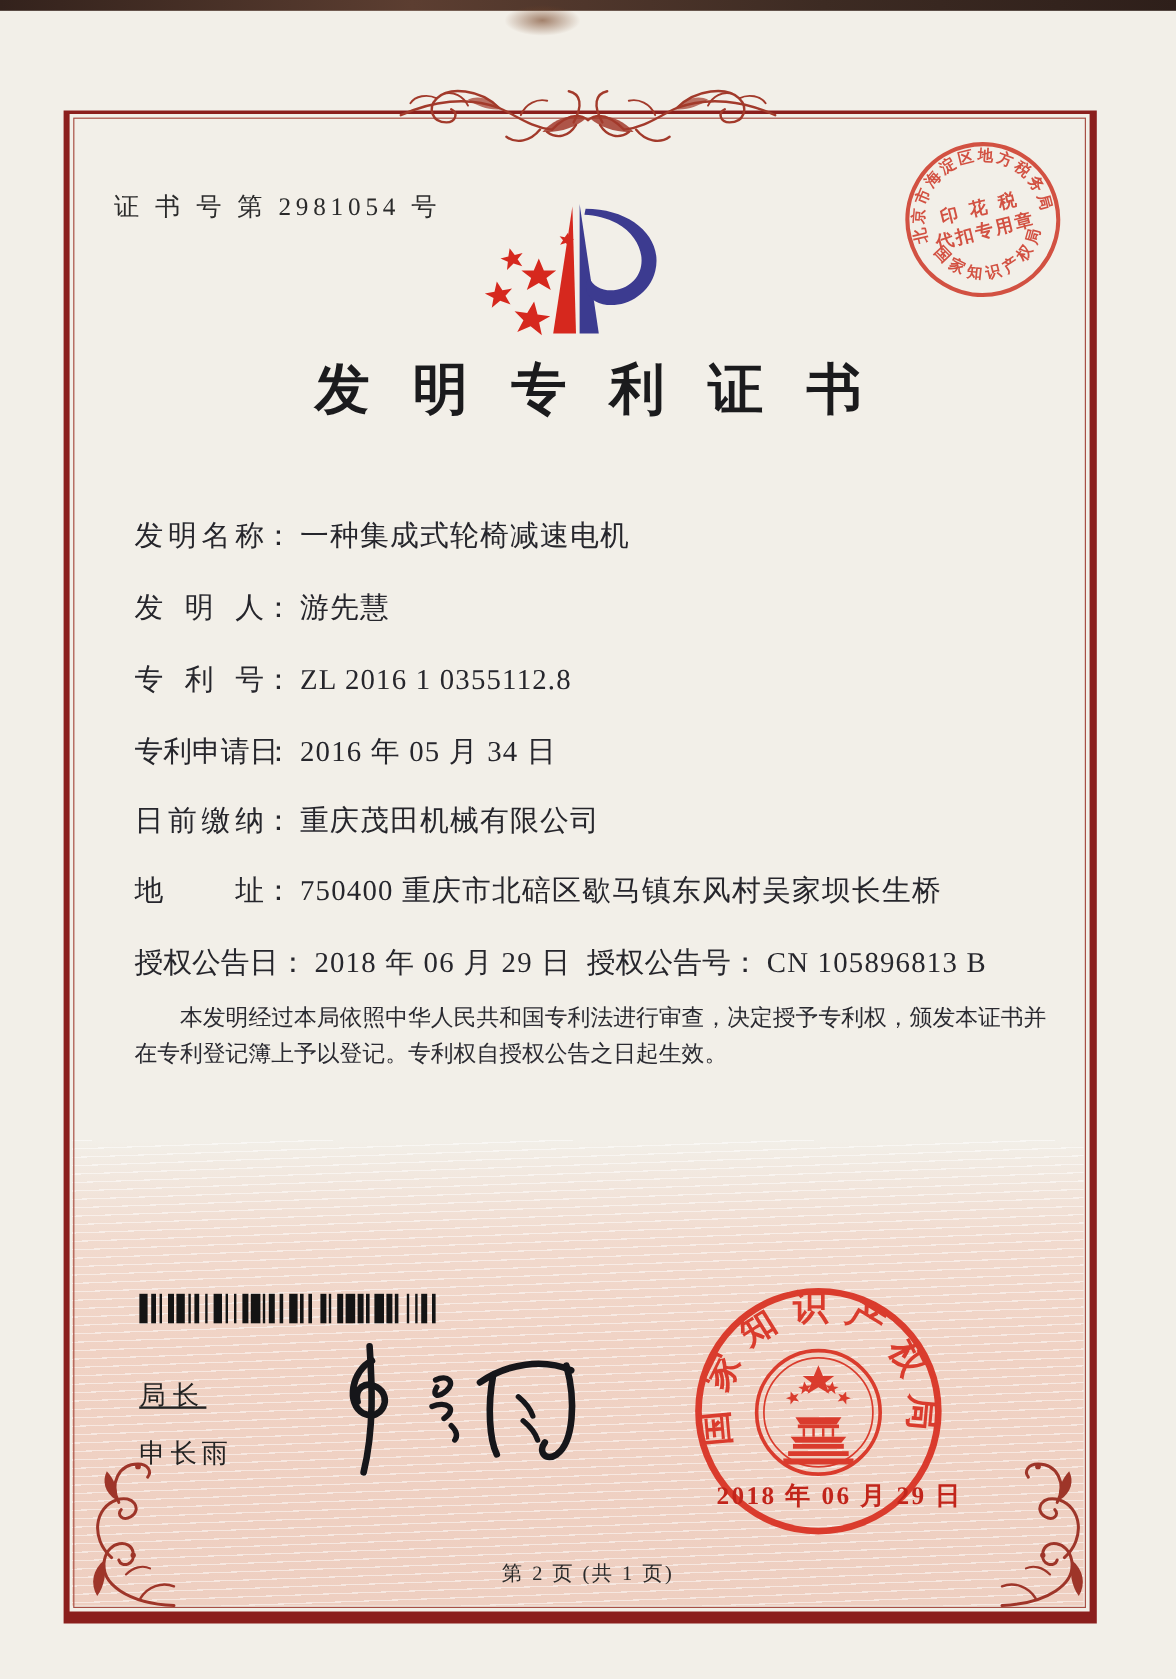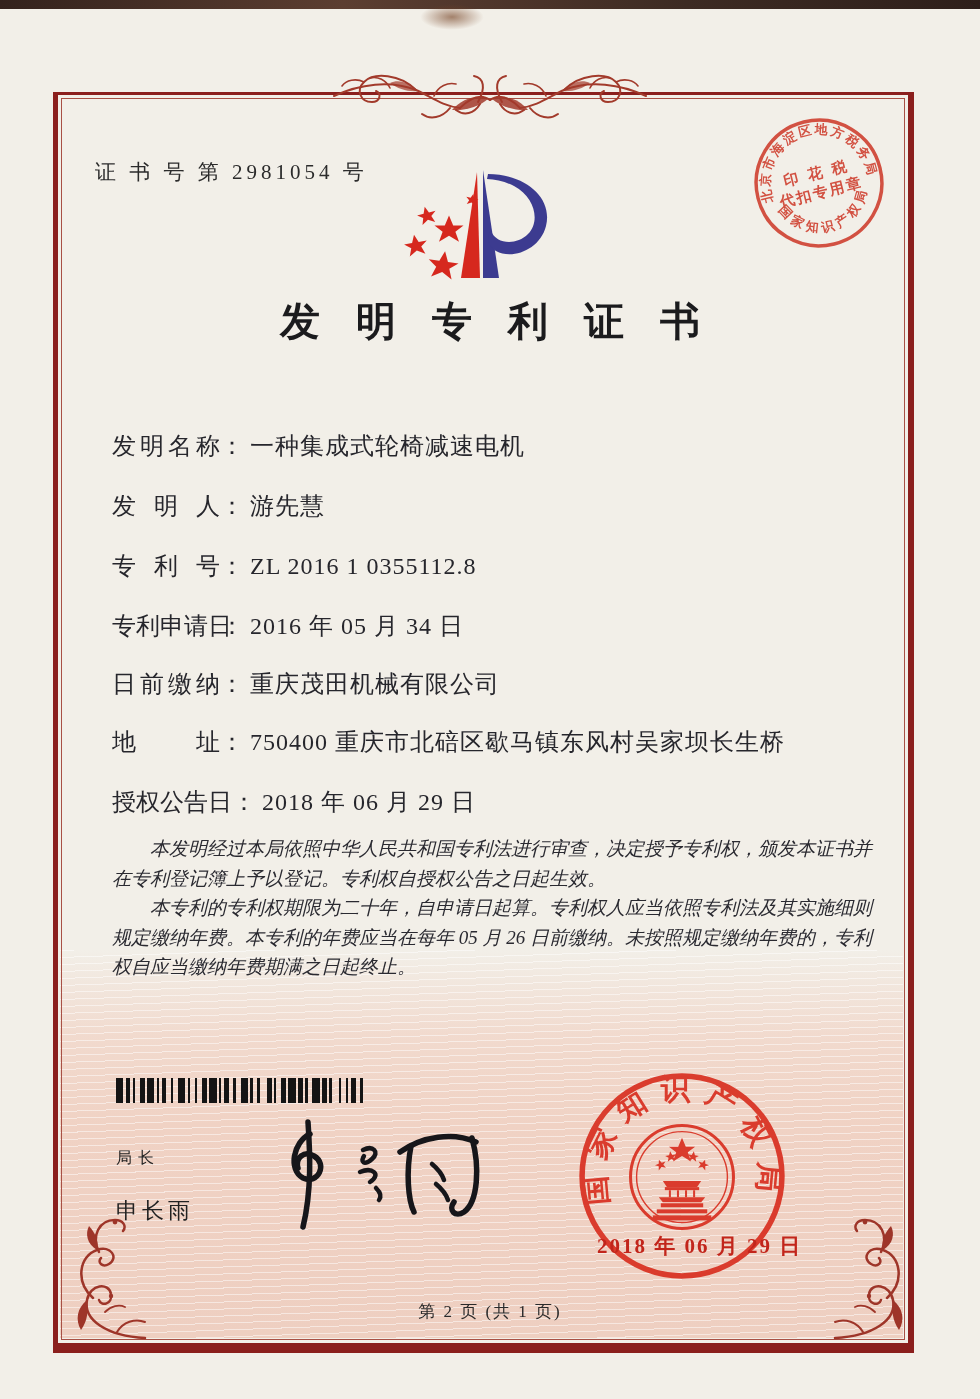--- a/index.html
+++ b/index.html
@@ -25,38 +25,38 @@
   .pink-zone{left:60px;top:950px;width:843px;height:388px;z-index:1;
     background:linear-gradient(180deg,rgba(241,211,197,0) 0%,rgba(241,211,197,.75) 22%,#f0d2c4 45%,#eecfc1 100%);}
   .pink-zone:after{content:"";position:absolute;inset:0;
     background:repeating-linear-gradient(178deg,rgba(255,255,255,.5) 0 1px,rgba(255,255,255,0) 1px 7px);}
   
   .cert-no{left:95px;top:158px;font-size:21px;letter-spacing:4px;color:#2b2b2b;z-index:3;}
   .logo{left:402px;top:158px;z-index:3;}
   .tax-stamp{left:750px;top:114px;width:138px;height:138px;z-index:4;
     transform:rotate(-14deg);opacity:.92;}
   .doc-title{left:0;right:0;top:294px;text-align:center;z-index:3;
-    font-size:40px;font-weight:bold;color:#1b1b1d;
+    font-size:46px;font-weight:bold;color:#1b1b1d;
     letter-spacing:36px;padding-left:36px;}
   
   .frow{left:112px;width:780px;font-size:24px;z-index:3;white-space:nowrap;}
   .flabel{display:inline-block;width:108px;text-align:justify;text-align-last:justify;vertical-align:top;}
   .fcolon{display:inline-block;margin-right:6px;}
   .fvalue{letter-spacing:1px;}
   .fcell2{position:absolute;left:377px;top:0;}
   
   .paras{left:112px;top:834px;width:760px;z-index:3;
-    font-size:19px;line-height:29.5px;text-align:justify;color:#2a2a31;font-style:italic;}
+    font-size:19px;line-height:29.5px;text-align:justify;color:#2a2a31;}
   .paras p{margin:0;text-indent:2em;}
   
   .barcode{left:116px;top:1078px;width:252px;height:25px;z-index:3;
     display:flex;overflow:hidden;}
   .barcode span{flex:0 0 auto;height:100%;}
   .barcode span:nth-child(odd){background:#141414;}
-  .director-label{left:116px;top:1148px;font-size:16px;letter-spacing:6px;z-index:3;color:#222;}
+  .director-label{left:116px;top:1148px;font-size:22px;letter-spacing:6px;z-index:3;color:#222;text-decoration:underline;}
   .director-name{left:116px;top:1196px;font-size:22px;letter-spacing:4px;z-index:3;color:#222;}
   .signature{left:248px;top:1112px;z-index:3;}
   .big-seal{left:574px;top:1068px;width:216px;height:216px;z-index:4;opacity:.95;}
   .seal-date{left:597px;top:1232px;z-index:5;font-size:21px;font-weight:bold;
     color:#c2251b;letter-spacing:2px;}
   .page-footer{left:0;right:0;top:1300px;text-align:center;font-size:17px;z-index:3;color:#2a2a2a;letter-spacing:2px;}
   .ornament-top{left:330px;top:66px;z-index:3;}
   .corner{z-index:3;}
   .corner-left{left:57px;top:1212px;}
   .corner-right{left:823px;top:1212px;transform:scaleX(-1);}
@@ -175,25 +175,27 @@
   <span class="flabel">专利申请日</span><span class="fcolon">：</span><span class="fvalue">2016 年 05 月 34 日</span>
 </div>
 <div class="abs frow" style="top:668px">
   <span class="flabel">日前缴纳</span><span class="fcolon">：</span><span class="fvalue">重庆茂田机械有限公司</span>
 </div>
 <div class="abs frow" style="top:726px">
   <span class="flabel">地址</span><span class="fcolon">：</span><span class="fvalue">750400 重庆市北碚区歇马镇东风村吴家坝长生桥</span>
 </div>
 <div class="abs frow" style="top:786px">
   <span class="flabel" style="width:auto">授权公告日</span><span class="fcolon">：</span><span class="fvalue">2018 年 06 月 29 日</span>
+  <span class="fcell2">
+    <span class="flabel" style="width:auto">授权公告号</span><span class="fcolon">：</span><span class="fvalue">CN 105896813 B</span>
+  </span>
 </div>
 
 <div class="abs paras">
   <p>本发明经过本局依照中华人民共和国专利法进行审查，决定授予专利权，颁发本证书并在专利登记簿上予以登记。专利权自授权公告之日起生效。</p>
-  <p>本专利的专利权期限为二十年，自申请日起算。专利权人应当依照专利法及其实施细则规定缴纳年费。本专利的年费应当在每年 05 月 26 日前缴纳。未按照规定缴纳年费的，专利权自应当缴纳年费期满之日起终止。</p>
 </div>
 
 <div class="abs barcode">
     <span style="width: 7.2px;"></span>
     <span style="width: 2.4px;"></span>
     <span style="width: 4.8px;"></span>
     <span style="width: 2.4px;"></span>
     <span style="width: 2.4px;"></span>
     <span style="width: 4.8px;"></span>
     <span style="width: 4.8px;"></span>

